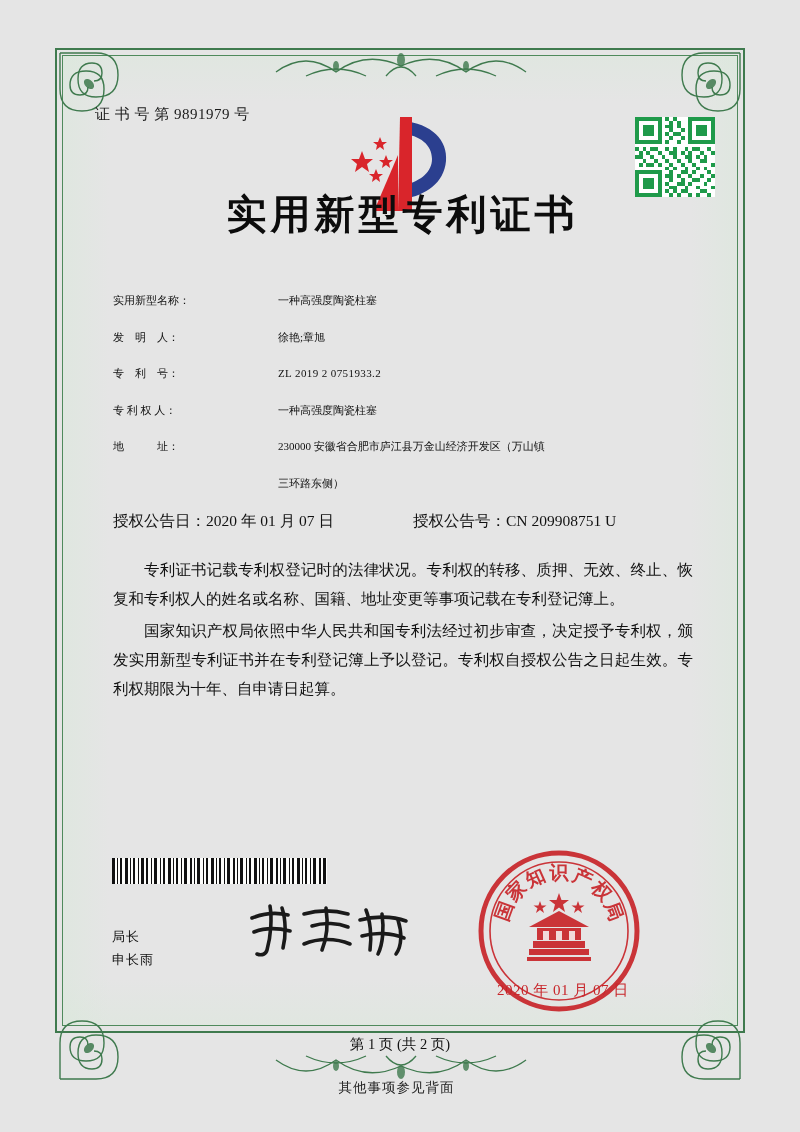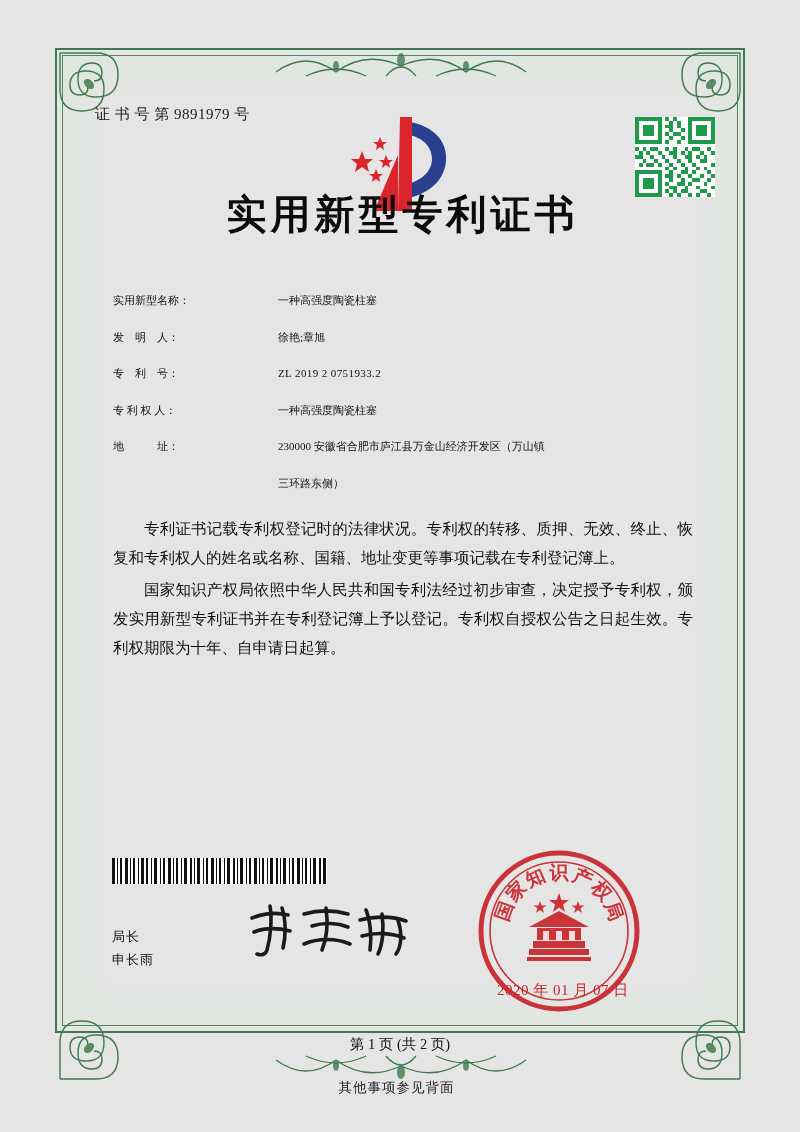--- a/index.html
+++ b/index.html
@@ -465,20 +465,28 @@
       </div>
 
       <div class="field-row">
         <div class="field-label">地　　　址：</div>
         <div class="field-value">
           <span>230000 安徽省合肥市庐江县万金山经济开发区（万山镇</span>
           <span class="second-line">三环路东侧）</span>
         </div>
       </div>
 
+      <div class="grant-row">
+        <div class="grant-left">
+          <span>授权公告日：</span><span>2020 年 01 月 07 日</span>
+        </div>
+        <div class="grant-right">
+          <span>授权公告号：</span><span>CN 209908751 U</span>
+        </div>
+      </div>
 
     </div>
 
     <div class="paragraphs">
       <p>专利证书记载专利权登记时的法律状况。专利权的转移、质押、无效、终止、恢复和专利权人的姓名或名称、国籍、地址变更等事项记载在专利登记簿上。</p>
       <p>国家知识产权局依照中华人民共和国专利法经过初步审查，决定授予专利权，颁发实用新型专利证书并在专利登记簿上予以登记。专利权自授权公告之日起生效。专利权期限为十年、自申请日起算。</p>
     </div>
 
   </div>
 

